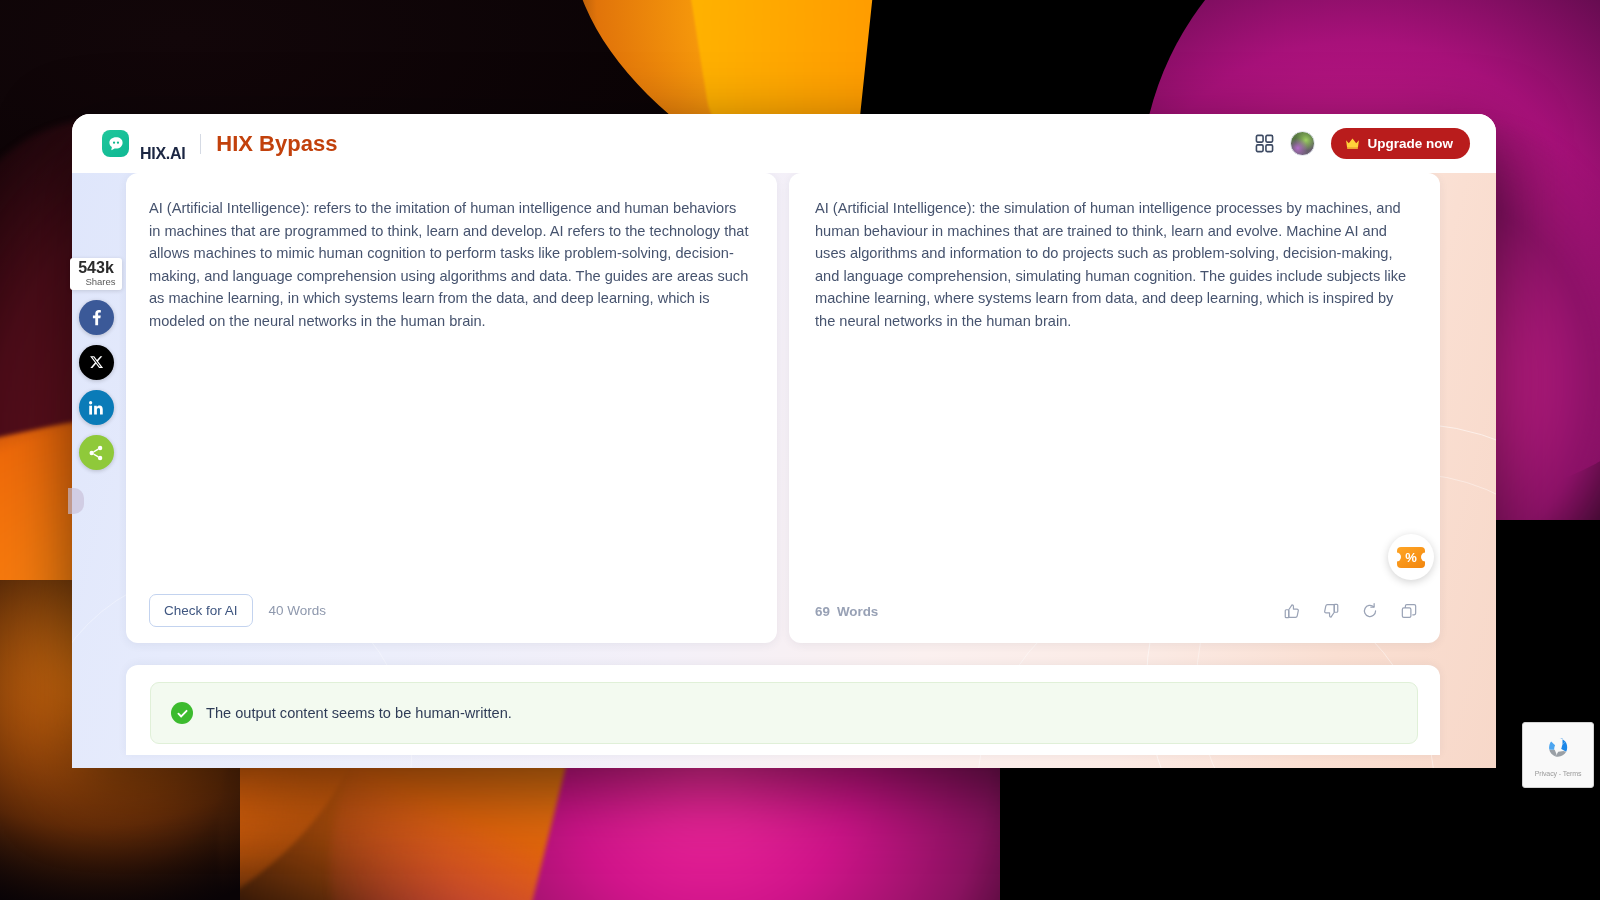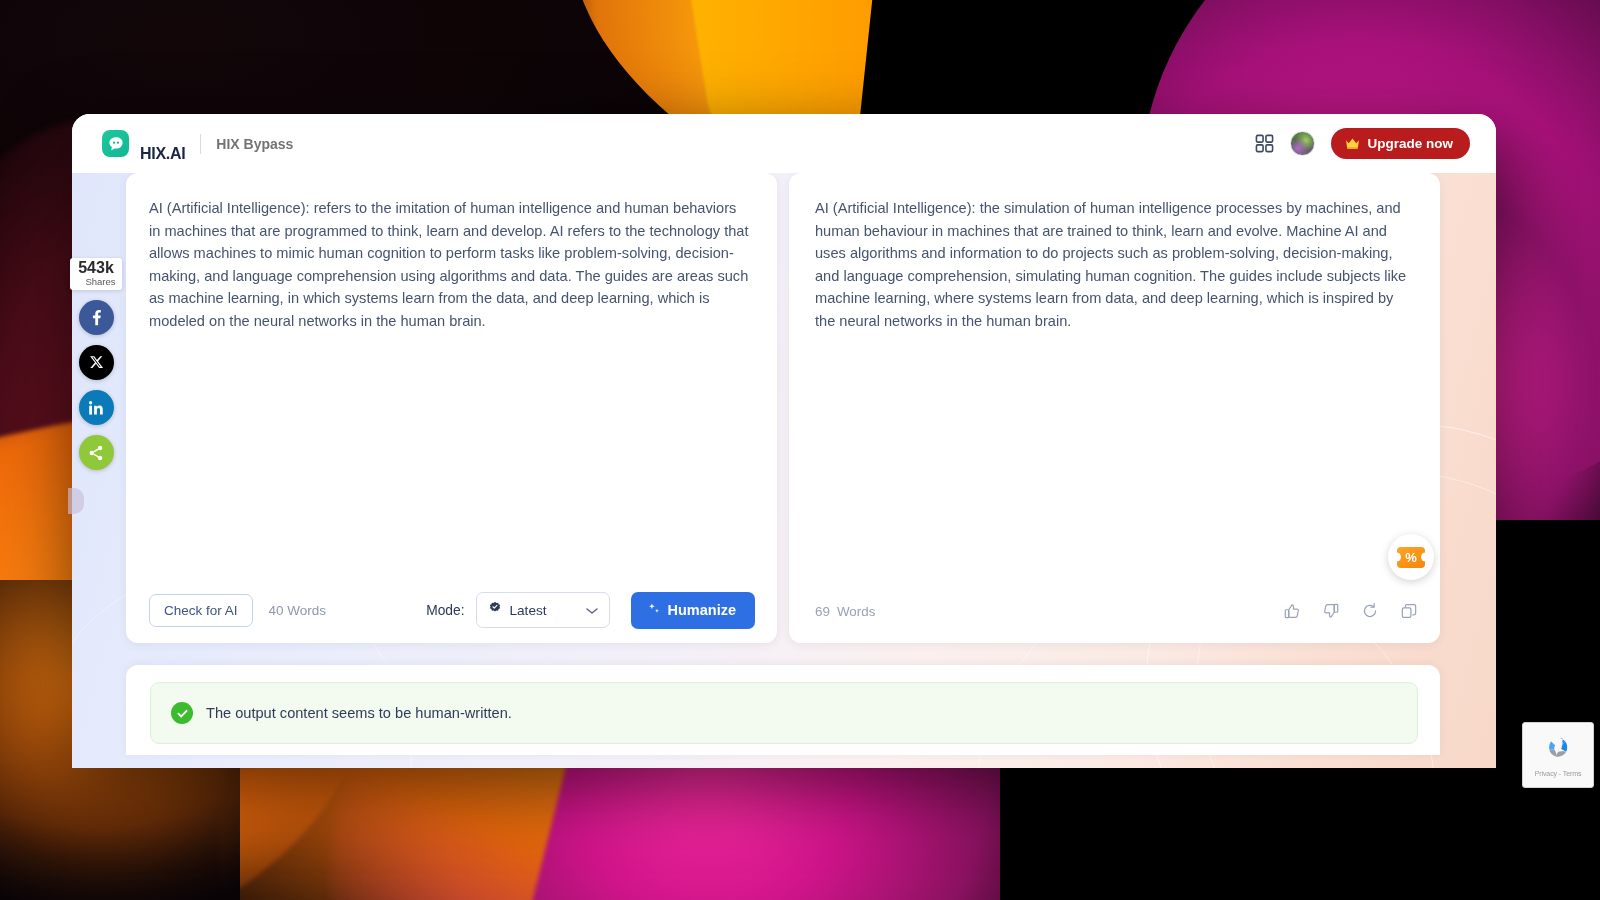--- a/index.html
+++ b/index.html
@@ -114,21 +114,21 @@
   .logo-mark svg { display: block; }
   .brand-name {
     font-size: 16px; font-weight: bold; color: #1b2642;
     letter-spacing: -0.3px;
     margin-top: 20px;
   }
   .brand-div {
     width: 1px; height: 20px; background: #d5dae4; margin: 0 4px;
   }
   .brand-sub {
-    font-size: 14px; font-weight: bold; color: #737373;
+    font-size: 22px; font-weight: bold; color: #c2410c;
   }
 
   #mainnav {
     display: flex; align-items: center; gap: 31px;
     margin-left: 48px;
   }
   .nav-item {
     font-size: 14.5px; color: #3d4a63; cursor: pointer;
     display: flex; align-items: center; gap: 7px; white-space: nowrap;
   }
@@ -265,21 +265,21 @@
     display: flex; align-items: center; gap: 7px;
     background: #2f6fe4; color: #fff; border: none;
     font-size: 14.5px; font-weight: bold;
     padding: 10px 19px 10px 16px; border-radius: 7px;
     cursor: pointer; margin-left: 10px; white-space: nowrap;
   }
 
   
   .out-footer {
     display: flex; align-items: center;
-    padding: 0 22px 0 26px; height: 64px; flex: none;
+    padding: 0 22px 0 26px; height: 64px; flex: none; font-weight: bold;
   }
   .out-count { font-size: 13.4px; color: #98a1b5; }
   .out-count .num { margin-right: 7px; }
   .out-actions { margin-left: auto; display: flex; align-items: center; gap: 21px; }
   .act-icon { cursor: pointer; display: flex; }
 
   
   #result-card {
     position: relative;
     margin: 22px 56px 0 54px;
@@ -437,46 +437,20 @@
 
 
     <div id="panels">
 
       <div class="panel" id="panel-input">
         <div class="panel-text"> AI (Artificial Intelligence): refers to the imitation of human intelligence and human behaviors in machines that are programmed to think, learn and develop. AI refers to the technology that allows machines to mimic human cognition to perform tasks like problem-solving, decision-making, and language comprehension using algorithms and data. The guides are areas such as machine learning, in which systems learn from the data, and deep learning, which is modeled on the neural networks in the human brain.</div>
         <div class="scroll-track"></div>
         <div class="panel-footer">
           <button class="check-ai-btn">Check for AI</button>
           <span class="word-count">40 Words</span>
-          <div class="mode-group">
-            <span class="mode-label">Mode:</span>
-            <div class="mode-select">
-              <span class="seal">
-                <svg width="14" height="14" viewBox="0 0 16 16">
-                  <path d="M8 .9l1.5 1.3 2-.3.6 1.9 1.8.9-.8 1.8.8 1.8-1.8.9-.6 1.9-2-.3L8 12.1 6.5 10.8l-2 .3-.6-1.9-1.8-.9.8-1.8-.8-1.8 1.8-.9.6-1.9 2 .3z" fill="#2e3b57"></path>
-                  <path d="M5.6 6.6l1.6 1.6 3-3.1" fill="none" stroke="#fff" stroke-width="1.3" stroke-linecap="round" stroke-linejoin="round"></path>
-                </svg>
-              </span>
-              <span class="mode-value">Latest</span>
-              <span class="chev">
-                <svg width="12" height="8" viewBox="0 0 12 8">
-                    <path d="M1 2l5 4 5-4" fill="none" stroke="#5b6882" stroke-width="1.5" stroke-linecap="round" stroke-linejoin="round"></path>
-                  </svg>
-              </span>
-            </div>
-            <button class="humanize-btn">
-              <span>
-                <svg width="14" height="14" viewBox="0 0 16 16">
-                  <path d="M5.6 1.6l.9 2.4 2.4.9-2.4.9-.9 2.4-.9-2.4L2.3 4.9l2.4-.9z" fill="#fff"></path>
-                  <path d="M11.4 7.8l.6 1.6 1.6.6-1.6.6-.6 1.6-.6-1.6-1.6-.6 1.6-.6z" fill="#fff"></path>
-                </svg>
-              </span>
-              <span>Humanize</span>
-            </button>
-          </div>
         </div>
       </div>
 
       <div class="panel" id="panel-output">
         <div class="panel-text">AI  (Artificial Intelligence): the simulation of human intelligence processes by machines, and human behaviour in machines that are trained to think, learn and evolve. Machine AI and uses  algorithms and information to do projects such as problem-solving, decision-making, and language comprehension, simulating human cognition. The guides include subjects like machine learning, where systems learn from data, and deep  learning, which is inspired by the neural networks in the human brain.</div>
         <div class="out-footer">
           <span class="out-count">
             <span class="num">69</span><span>Words</span>
           </span>
           <div class="out-actions">

